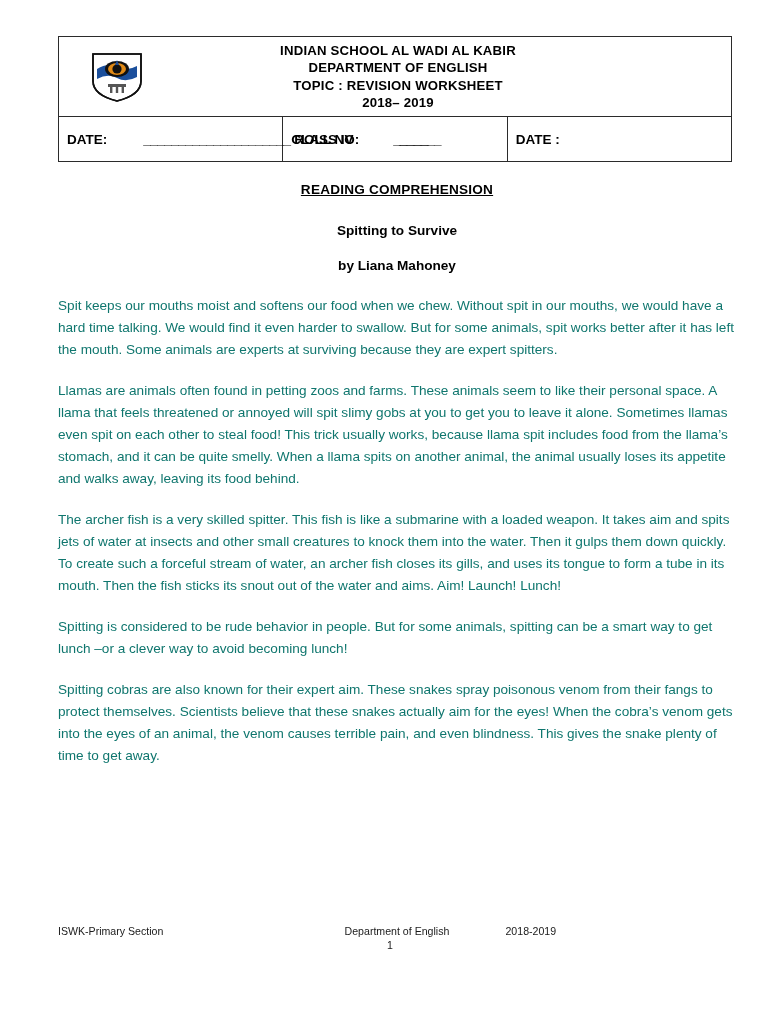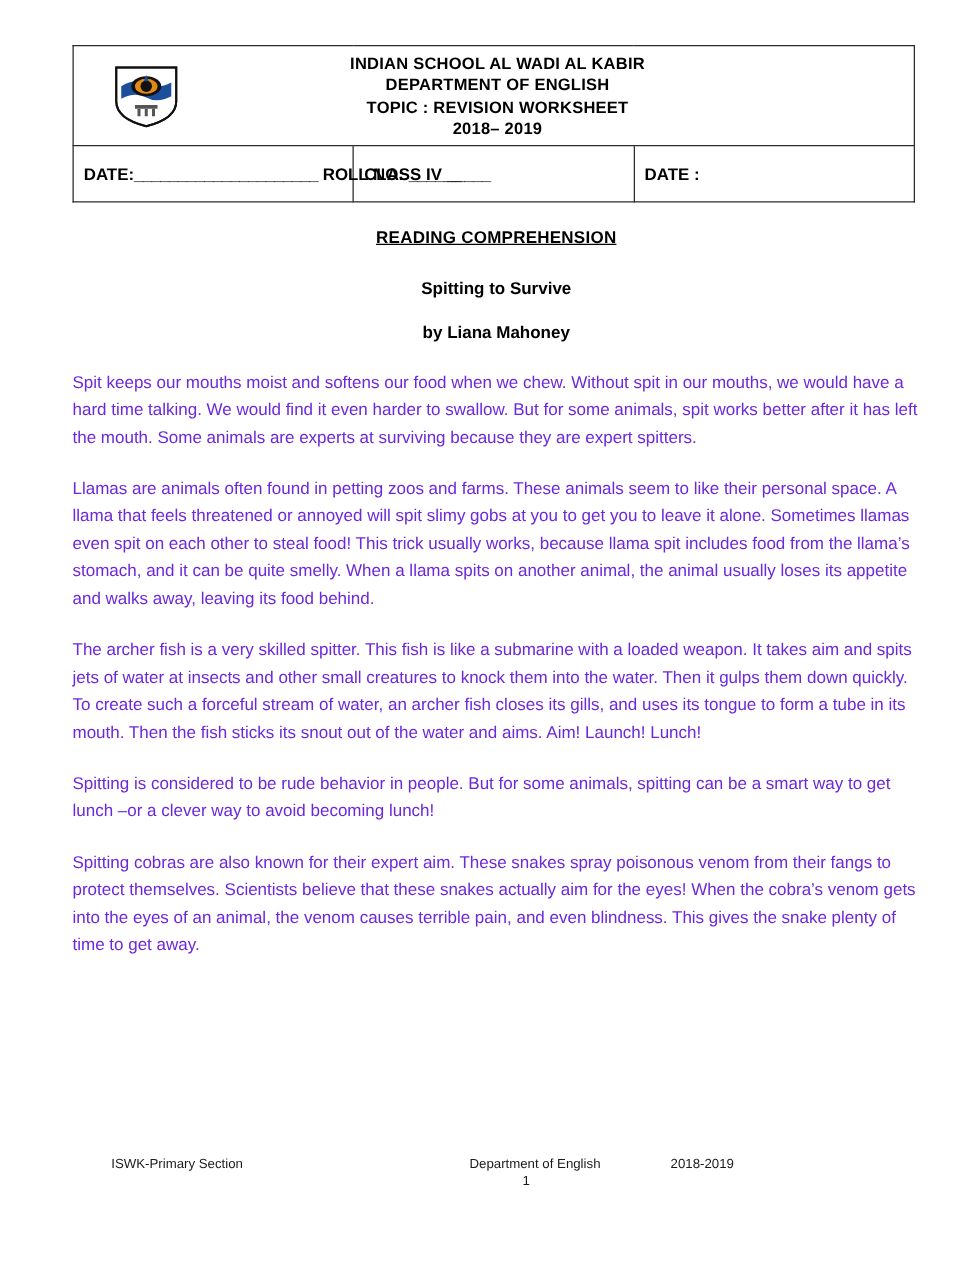--- a/index.html
+++ b/index.html
@@ -79,20 +79,21 @@
     height: 44px;
   }
   .field-cell {
     padding: 0 8px !important;
     font-weight: bold;
     font-size: 13.5px;
     white-space: nowrap;
   }
   .field-cell .blank {
     letter-spacing: -0.5px;
+    margin-left: 36px;
   }
 
   
   .content {
     position: absolute;
     left: 58px;
     top: 182px;
     width: 678px;
   }
 
@@ -120,32 +121,31 @@
   }
   .passage-author {
     margin-bottom: 22px;
   }
 
   .para {
     font-size: 13.6px;
     line-height: 1.62;
     margin: 0 0 19px 0;
     text-align: left;
-    color: #6d28d9;
+    color: #0f766e;
   }
 
   
   .footer {
     position: absolute;
     left: 58px;
     top: 925px;
     width: 678px;
     font-size: 10.6px;
     color: #1a1a1a;
-    margin-left: 31px;
   }
   .footer-row {
     display: flex;
     align-items: baseline;
   }
   .footer-left   { flex: 0 0 34%; text-align: left; }
   .footer-center { flex: 0 0 32%; text-align: center; }
   .footer-right  { flex: 0 0 34%; text-align: left; }
   .footer-page {
     text-align: center;

